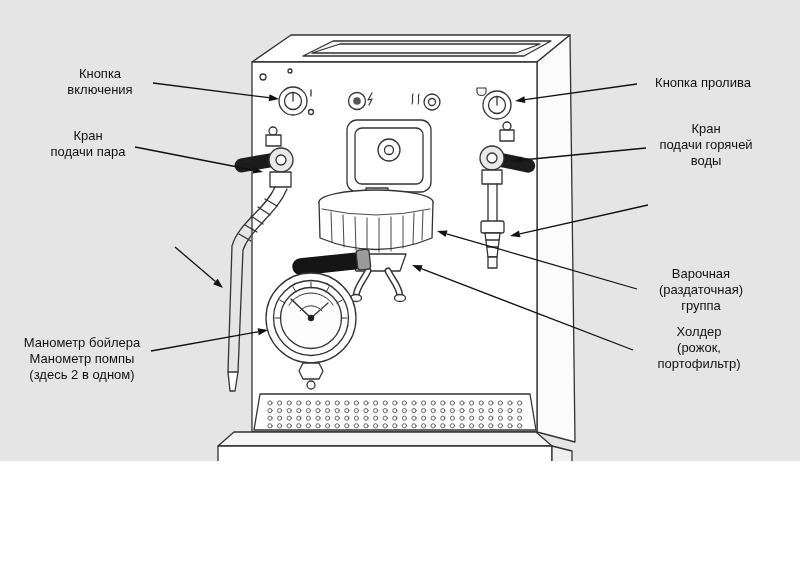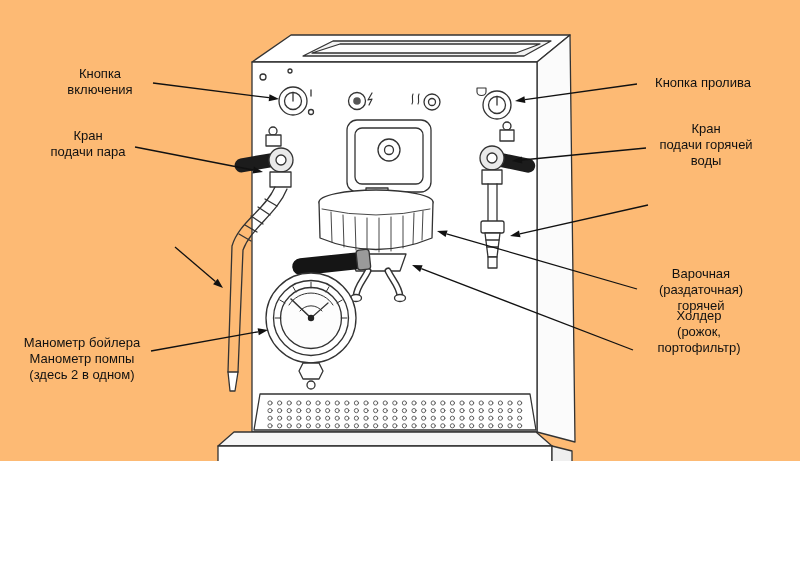--- a/index.html
+++ b/index.html
@@ -1,17 +1,17 @@
 <!DOCTYPE html>
 <html style="--text: #111111; --ink: #333333;"><head>
 <meta charset="utf-8">
 <style>
   html,body{margin:0;padding:0;}
   body{background:#ffffff;font-family:"Liberation Sans",sans-serif;}
-  .page{position:relative;width:800px;height:461px;background:#fdba74;overflow:hidden;}
+  .page{position:relative;width:800px;height:461px;background:#e5e5e5;overflow:hidden;}
   .scene{position:absolute;left:0;top:0;}
   .label{
     position:absolute;
     transform:translate(-50%,-50%);
     white-space:pre-line;
     text-align:center;
     font-size:13px;
     line-height:1.22;
     color:var(--text,#111111);
   }
@@ -313,16 +313,16 @@
 подачи пара</div>
   <div class="label" style="left:82px;top:359px">Манометр бойлера
 Манометр помпы
 (здесь 2 в одном)</div>
   <div class="label" style="left:703px;top:83px">Кнопка пролива</div>
   <div class="label" style="left:706px;top:145px">Кран
 подачи горячей
 воды</div>
   <div class="label" style="left:701px;top:290px">Варочная
 (раздаточная)
-горячей</div>
-  <div class="label" style="left:699px;top:332px">Холдер
+группа</div>
+  <div class="label" style="left:699px;top:348px">Холдер
 (рожок, портофильтр)</div>
 </div>
 
 </body></html>

